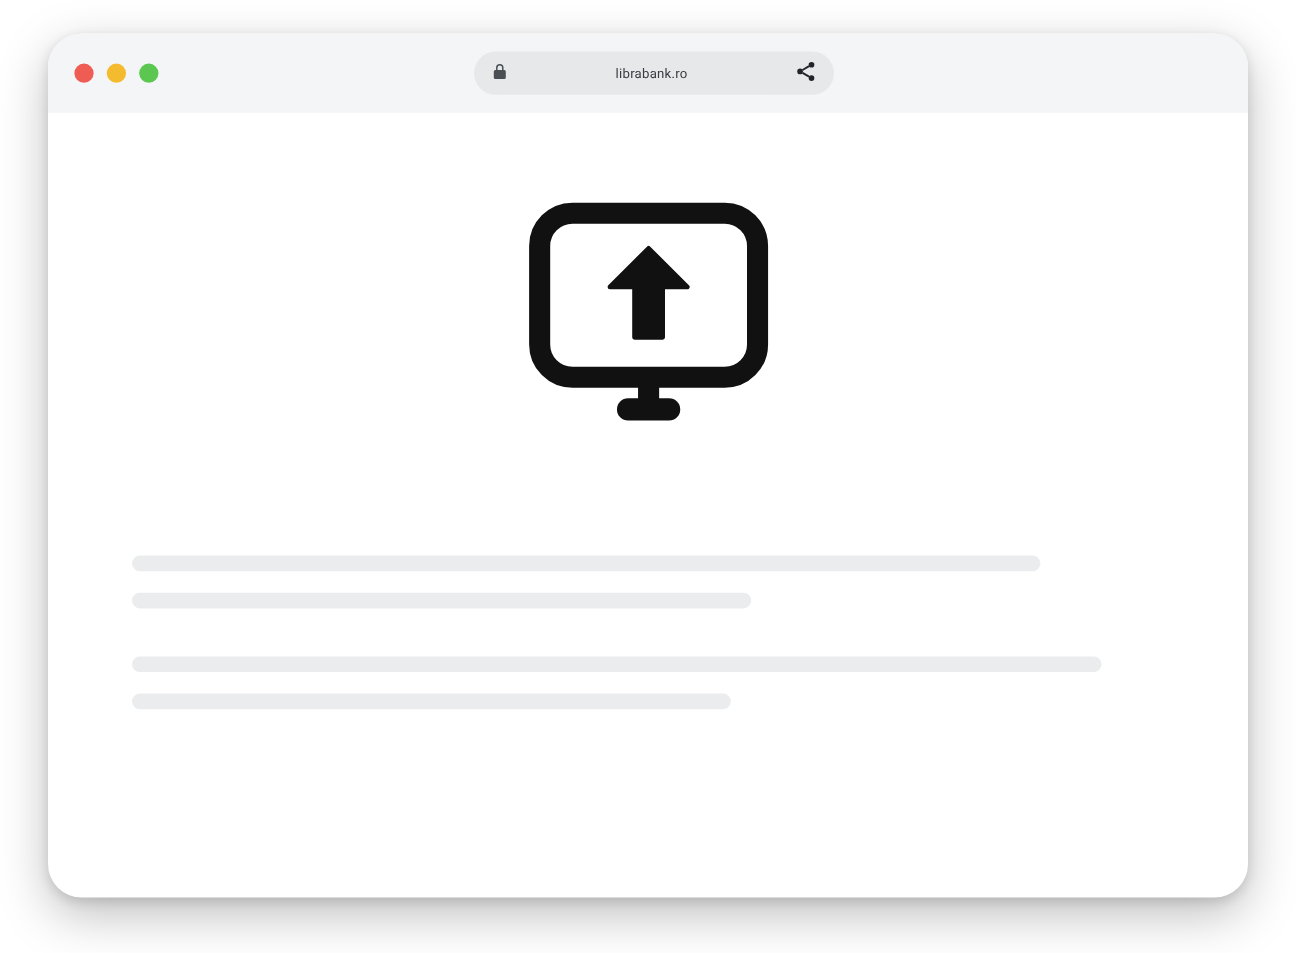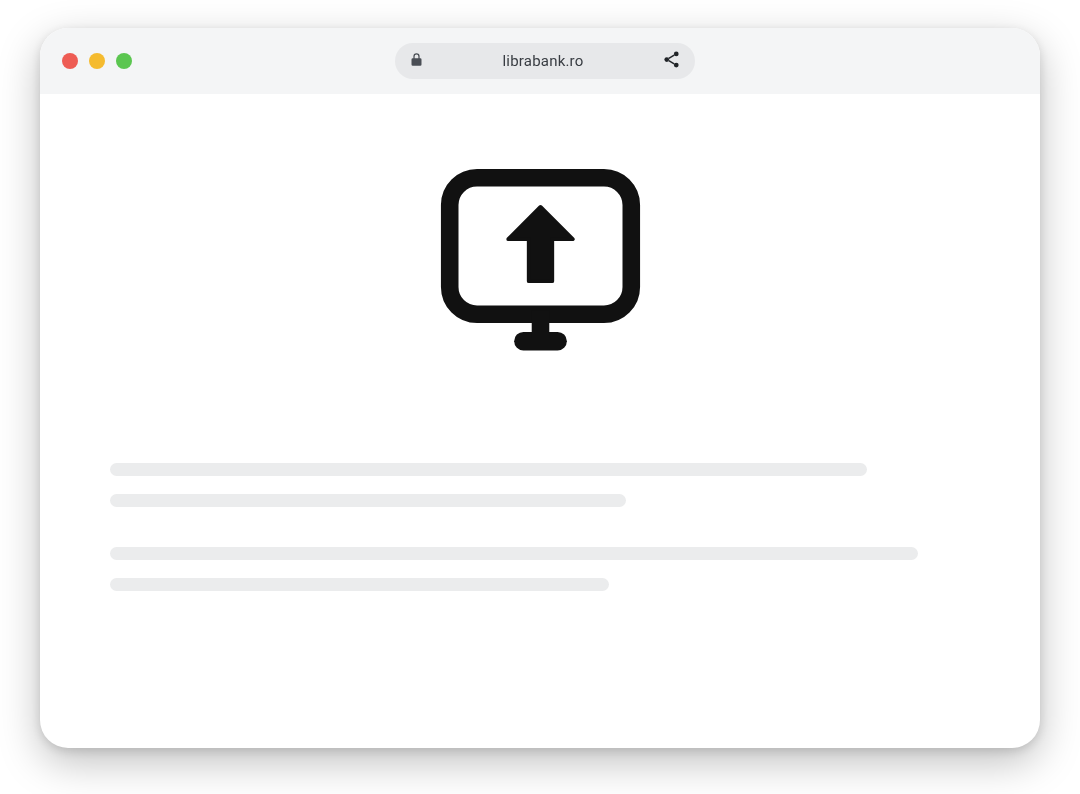--- a/index.html
+++ b/index.html
@@ -61,21 +61,21 @@
       padding: 0 14px;
       gap: 18px;
       position: relative;
     }
     .lock-icon {
       color: #4a4e55;
       flex-shrink: 0;
     }
     .domain-text {
       color: #383c42;
-      font-size: 15px;
+      font-size: 11px;
       letter-spacing: 0.2px;
       flex: 1;
       text-align: center;
     }
     .share-icon {
       color: #212428;
       flex-shrink: 0;
     }
     .content {
       flex: 1;

